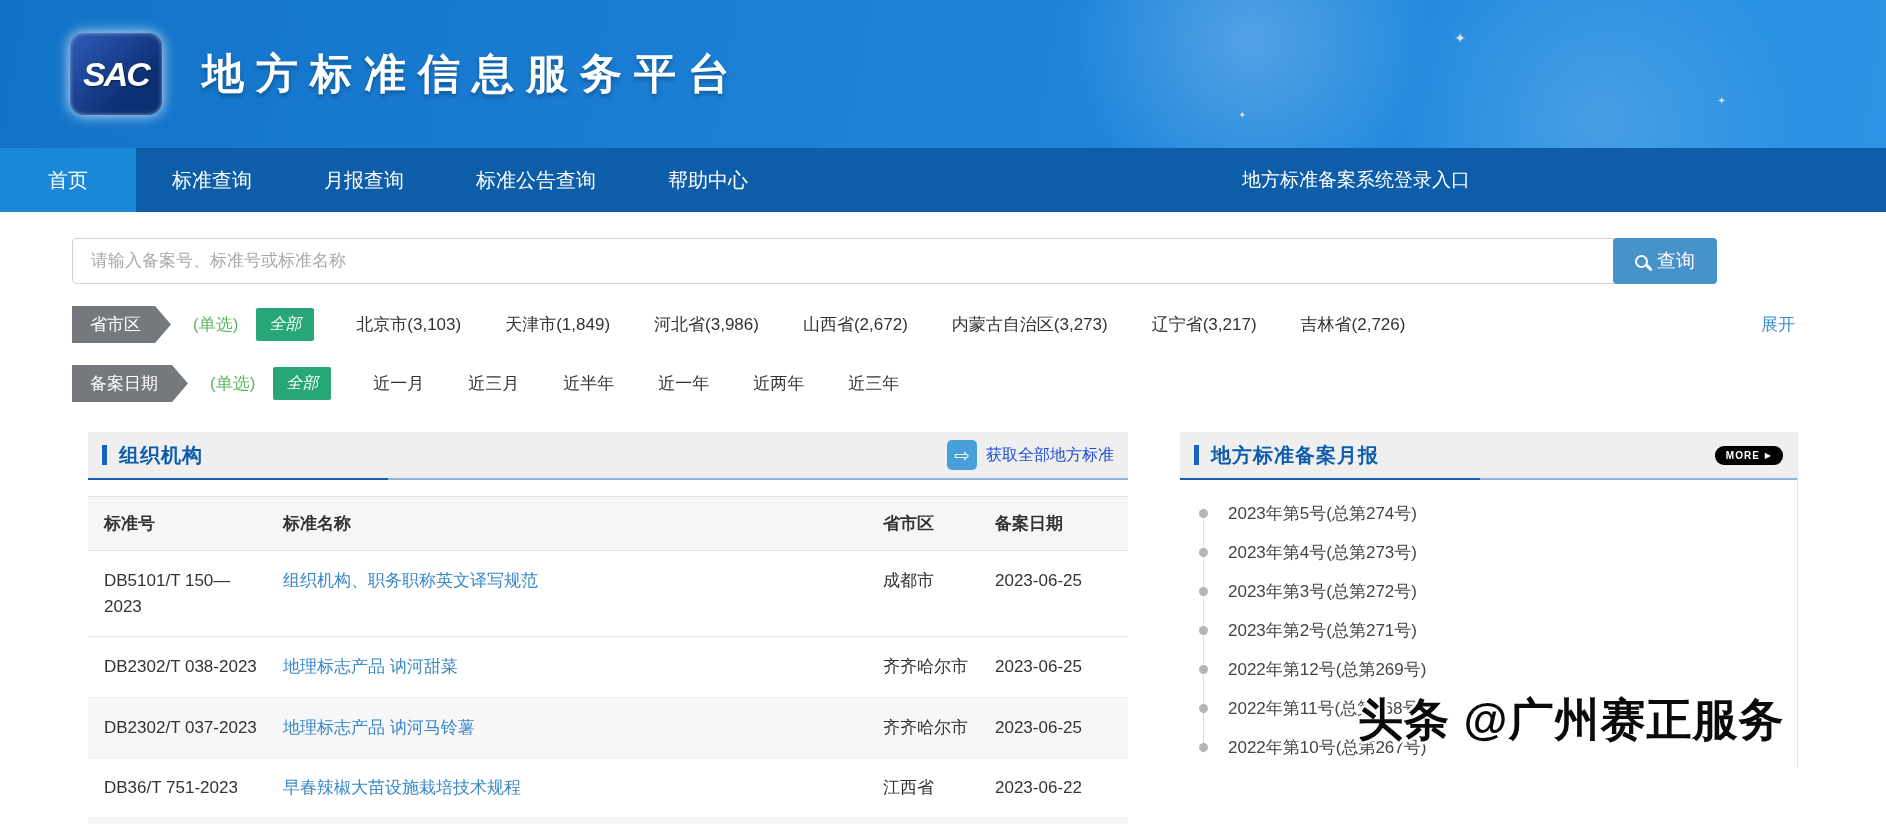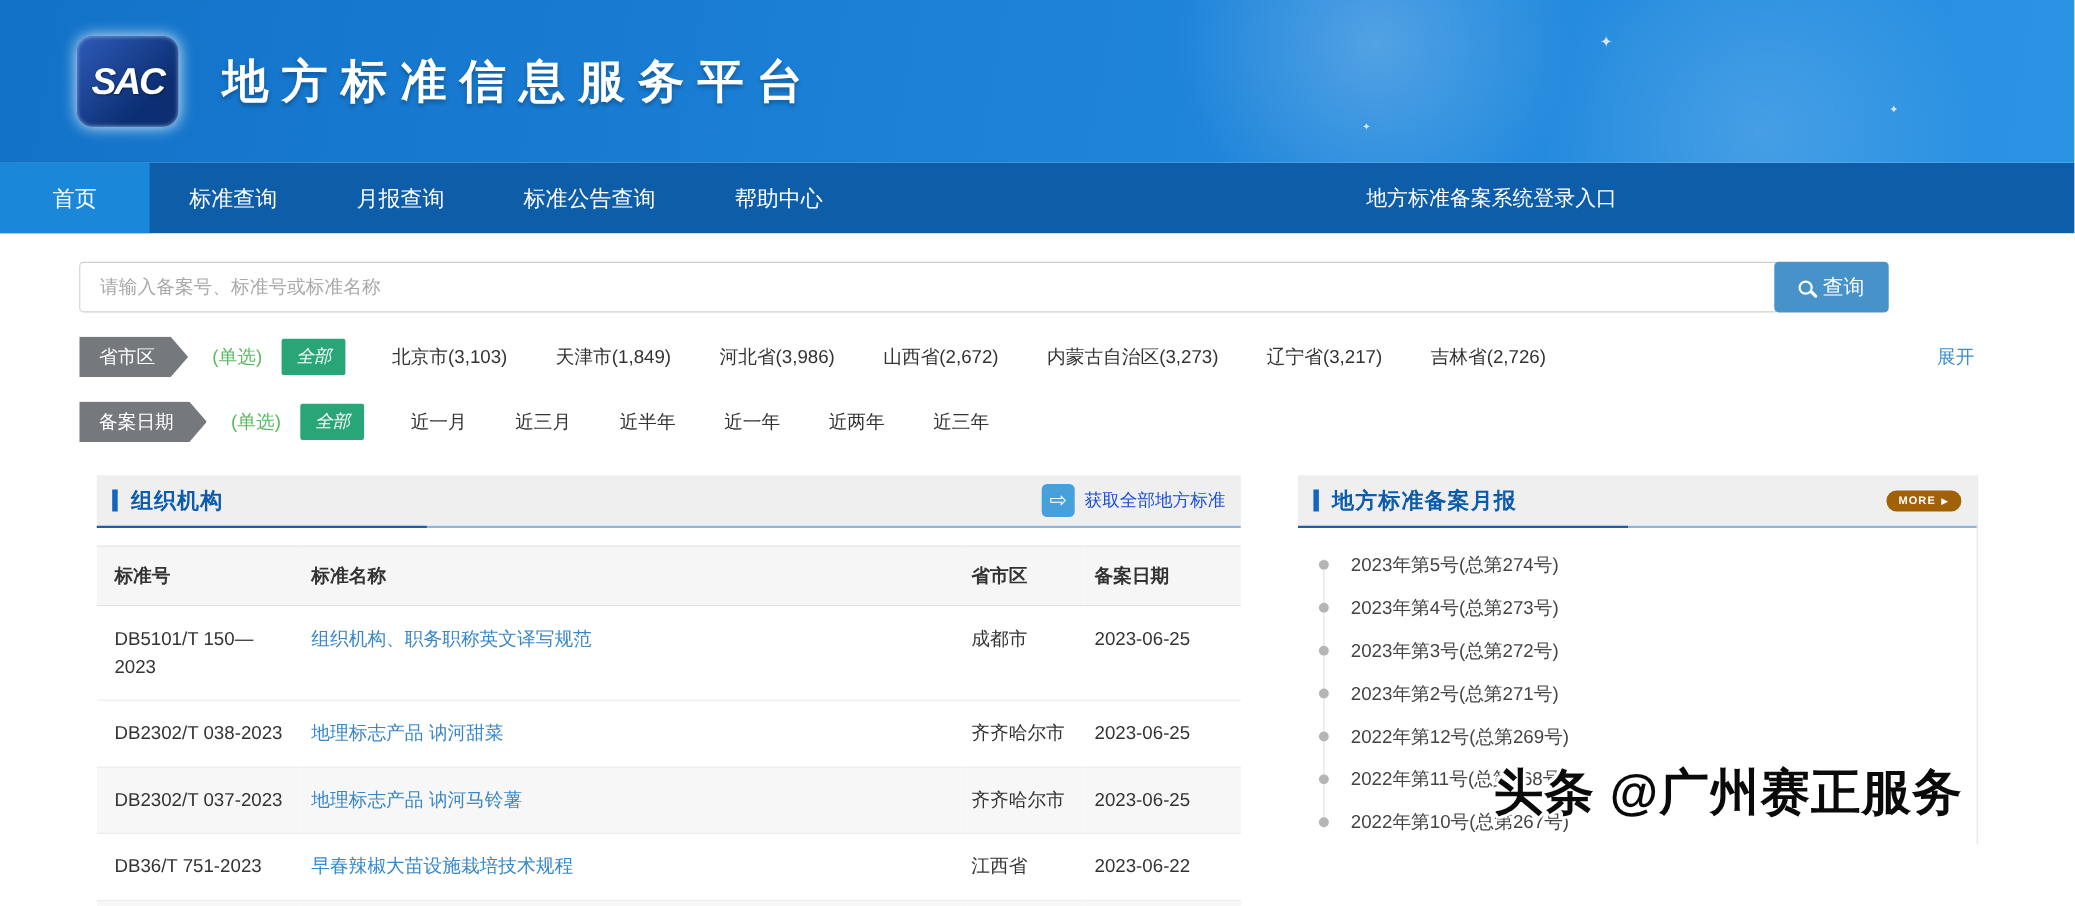--- a/index.html
+++ b/index.html
@@ -96,21 +96,21 @@
   .head-title { color:#0d5cab; font-size:20px; font-weight:bold; letter-spacing:1px; }
 
   .head-action { margin-left:auto; display:flex; align-items:center; cursor:pointer; }
   .action-ico {
     width:30px; height:30px; border-radius:5px; background:#47a0d9; color:#fff;
     display:flex; align-items:center; justify-content:center; font-size:19px; margin-right:9px;
   }
   .action-label { font-size:16px; color:#1d4ed8;text-align:center; }
 
   .more-btn {
-    margin-left:auto; background:#a16207; color:#fff; border-radius:9px;
+    margin-left:auto; background:#000000; color:#fff; border-radius:9px;
     font-size:10px; font-weight:bold; letter-spacing:1px; padding:4px 11px;
     display:flex; align-items:center; gap:5px; cursor:pointer;
   }
   .more-arrow { font-size:8px; }
 
   
   table { width:100%; border-collapse:collapse; margin-top:16px; }
   thead th {
     background:#f6f6f6; text-align:left; font-size:17px; color:#333;
     padding:15px 10px; border-top:1px solid #e2e2e2; border-bottom:1px solid #e2e2e2;

